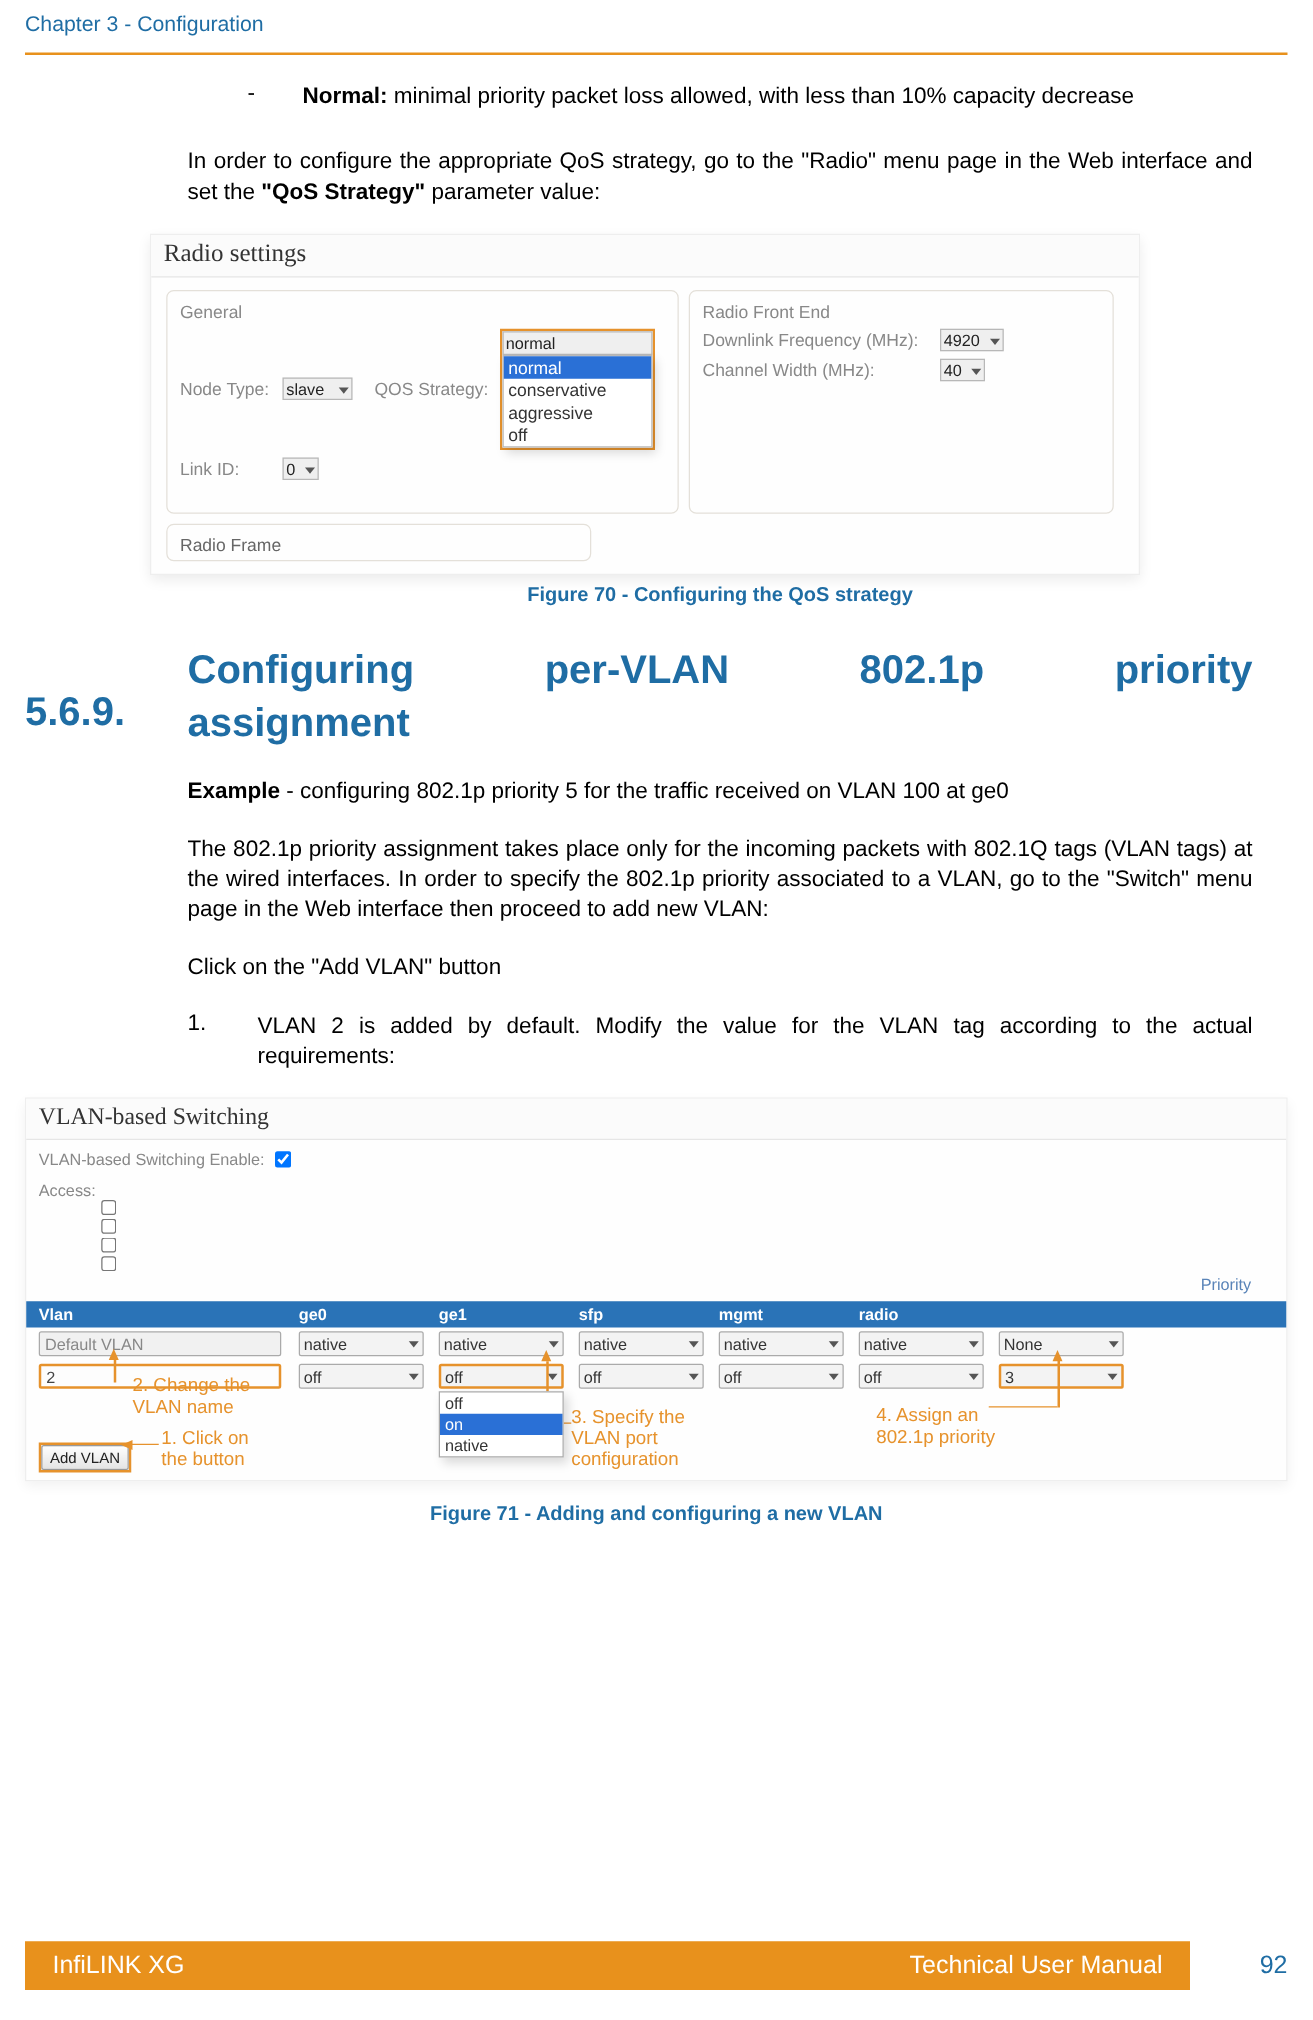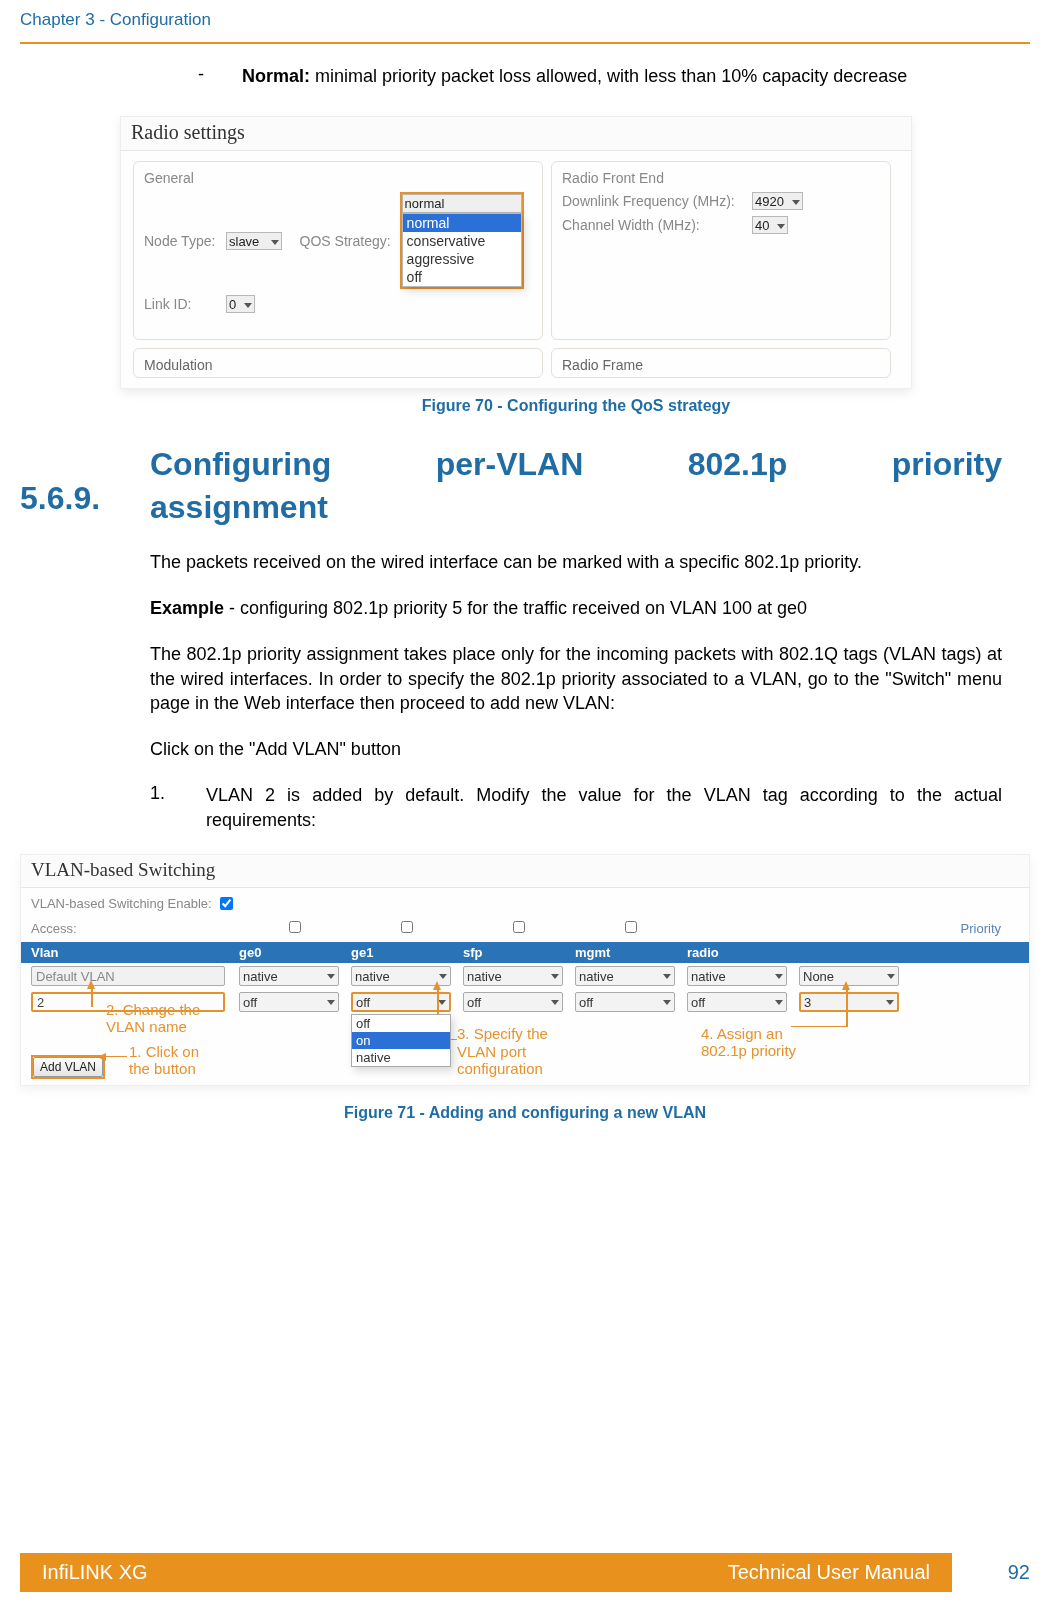--- a/index.html
+++ b/index.html
@@ -169,20 +169,21 @@
     align-items: center;
     gap: 8px;
   }
   .vbs-enable input { width: 13px; height: 13px; }
   .vbs-access {
     display: flex;
     padding: 2px 10px 6px 10px;
     color: #888;
     font-size: 13px;
     align-items: flex-start;
+    flex-direction: column;
   }
   .vbs-access .alabel { width: 208px; }
   .vbs-access .acol { width: 112px; text-align: center; }
   .vbs-access .acol input { width: 12px; height: 12px; }
   .vbs-access .apriority { margin-left: auto; padding-right: 18px; color: #5a84b8; }
   .vbs-head {
     background: #2a73b7;
     color: #fff;
     font-size: 13px;
     font-weight: bold;
@@ -303,20 +304,23 @@
 <hr class="hr-top">
 
 <div class="content-left">
   <div class="bullet-row">
     <div class="dash">-</div>
     <div class="bullet-text">
       <b>Normal:</b><span> minimal priority packet loss allowed, with less than 10% capacity decrease</span>
     </div>
   </div>
 
+  <p class="para">
+    <span>In order to configure the appropriate QoS strategy, go to the "Radio" menu page in the Web interface and set the </span><b>"QoS Strategy"</b><span> parameter value:</span>
+  </p>
 
   <div class="shot1-wrap">
     <div class="rs-title">Radio settings</div>
     <div class="rs-body">
       <div class="rs-group rs-group-g">
         <div class="rs-label">General</div>
         <div class="rs-row">
           <div class="rs-field-label">Node Type:</div>
           <div class="rs-select"><span>slave</span>&nbsp;&nbsp;<span class="caret"></span></div>
           <div style="width:18px"></div>
@@ -342,23 +346,20 @@
           <div class="rs-field-label">Downlink Frequency (MHz):</div>
           <div class="rs-select"><span>4920</span>&nbsp;<span class="caret"></span></div>
         </div>
         <div class="rs-row">
           <div class="rs-field-label">Channel Width (MHz):</div>
           <div class="rs-select"><span>40</span>&nbsp;<span class="caret"></span></div>
         </div>
       </div>
     </div>
     <div class="rs-bottom">
-      <div class="rs-group" style="width:410px">
-        <span>Modulation</span>
-      </div>
       <div class="rs-group" style="width:340px">
         <span>Radio Frame</span>
       </div>
     </div>
   </div>
 
   <div class="figure-caption">Figure 70 - Configuring the QoS strategy</div>
 </div>
 
 <div class="section-row">
@@ -368,21 +369,20 @@
       <span>Configuring</span>
       <span>per-VLAN</span>
       <span>802.1p</span>
       <span>priority</span>
     </div>
     <span>assignment</span>
   </div>
 </div>
 
 <div class="content-left" style="padding-top:10px">
-  <p class="para">The packets received on the wired interface can be marked with a specific 802.1p priority.</p>
   <p class="para">
     <b>Example</b><span> - configuring 802.1p priority 5 for the traffic received on VLAN 100 at ge0</span>
   </p>
   <p class="para">The 802.1p priority assignment takes place only for the incoming packets with 802.1Q tags (VLAN tags) at the wired interfaces. In order to specify the 802.1p priority associated to a VLAN, go to the "Switch" menu page in the Web interface then proceed to add new VLAN:</p>
   <p class="para-click">Click on the "Add VLAN" button</p>
   <div class="ol-row">
     <div class="ol-num">1.</div>
     <div style="text-align:justify; line-height:1.35">VLAN 2 is added by default. Modify the value for the VLAN tag according to the actual requirements:</div>
   </div>
 </div>

